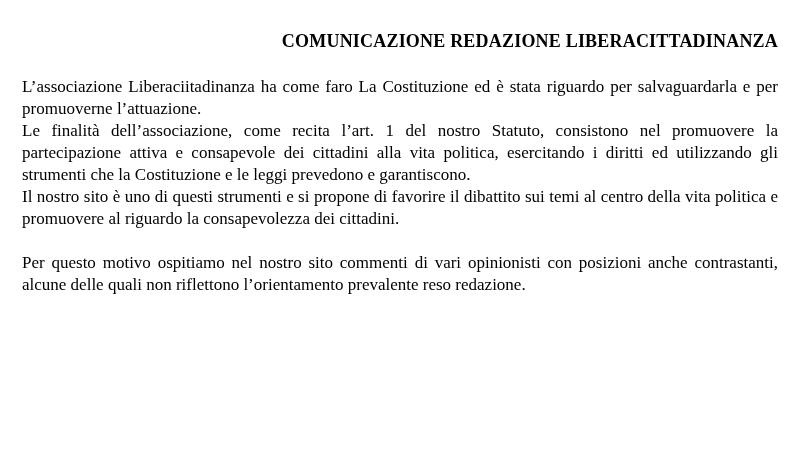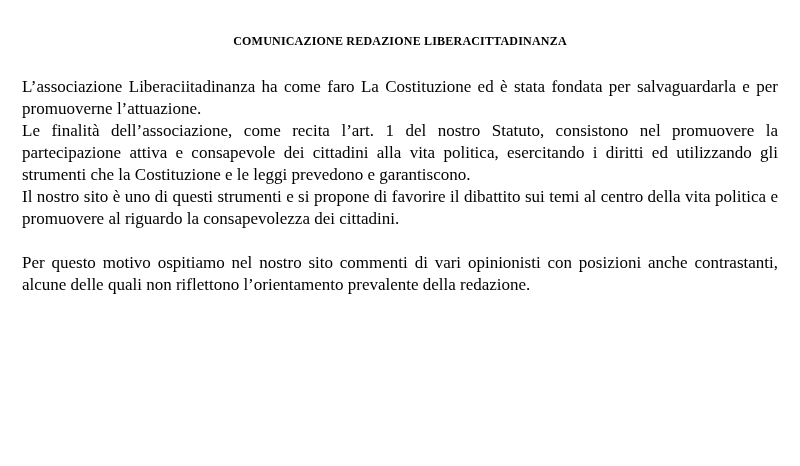--- a/index.html
+++ b/index.html
@@ -14,23 +14,23 @@
     font-family: "Liberation Serif", "DejaVu Serif", serif;
     color: #000000;
   }
   .page {
     box-sizing: border-box;
     width: 800px;
     height: 466px;
     padding: 30px 22px 0 22px;
   }
   .doc-title {
-    font-size: 12px;
+    font-size: 18px;
     font-weight: bold;
-    text-align: center;
+    text-align: right;
     line-height: 22px;
     margin: 0 0 24px 0;
     letter-spacing: 0.2px;
     font-family: Liberation Serif, serif;
   }
   .doc-body p {
     font-size: 17px;
     line-height: 22px;
     margin: 0;
     text-align: justify;
@@ -39,18 +39,18 @@
     margin-top: 22px;
   }
 </style>
 </head>
 <body>
 
 <div class="page">
   <h1 class="doc-title">COMUNICAZIONE REDAZIONE LIBERACITTADINANZA</h1>
 
   <div class="doc-body">
-    <p>L’associazione Liberaciitadinanza ha come faro La Costituzione ed è stata fondata per salvaguardarla e per promuoverne l’attuazione.</p>
+    <p>L’associazione Liberaciitadinanza ha come faro La Costituzione ed è stata riguardo per salvaguardarla e per promuoverne l’attuazione.</p>
     <p>Le finalità dell’associazione, come recita l’art. 1 del nostro Statuto, consistono nel promuovere la partecipazione attiva e consapevole dei cittadini alla vita politica, esercitando i diritti ed utilizzando gli strumenti che la Costituzione e le leggi prevedono e garantiscono.</p>
     <p>Il nostro sito è uno di questi strumenti e si propone di favorire il dibattito sui temi al centro della  vita politica e promuovere al riguardo la consapevolezza dei cittadini.</p>
-    <p class="gap">Per questo motivo ospitiamo nel nostro sito commenti di vari opinionisti con posizioni anche contrastanti, alcune delle quali  non riflettono l’orientamento prevalente della redazione.</p>
+    <p class="gap">Per questo motivo ospitiamo nel nostro sito commenti di vari opinionisti con posizioni anche contrastanti, alcune delle quali  non riflettono l’orientamento prevalente reso redazione.</p>
   </div>
 </div>
 
 </body></html>

